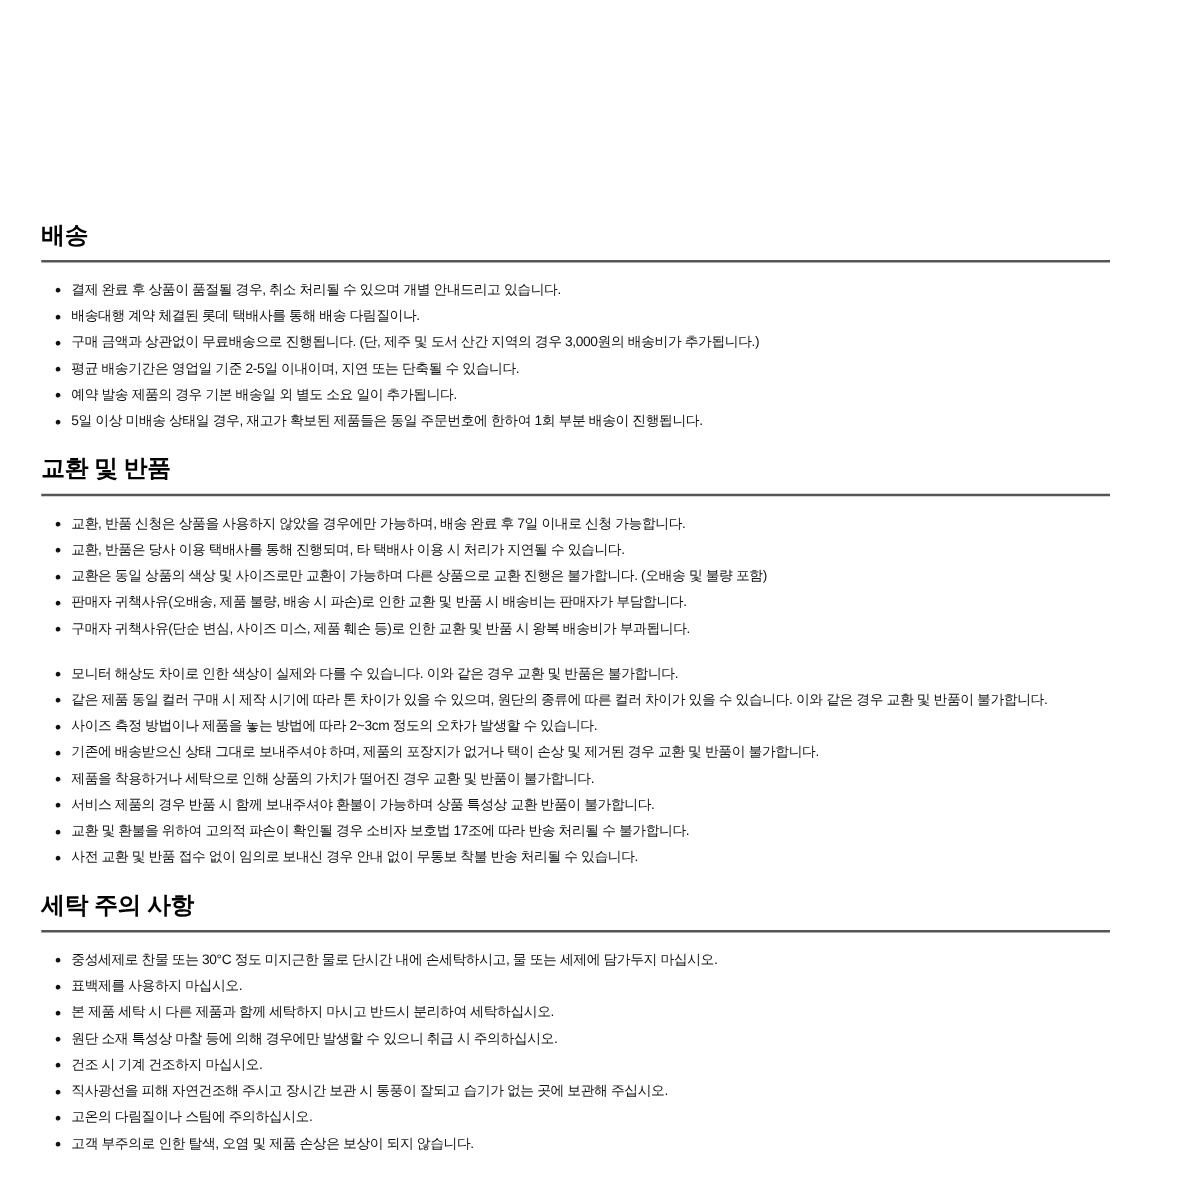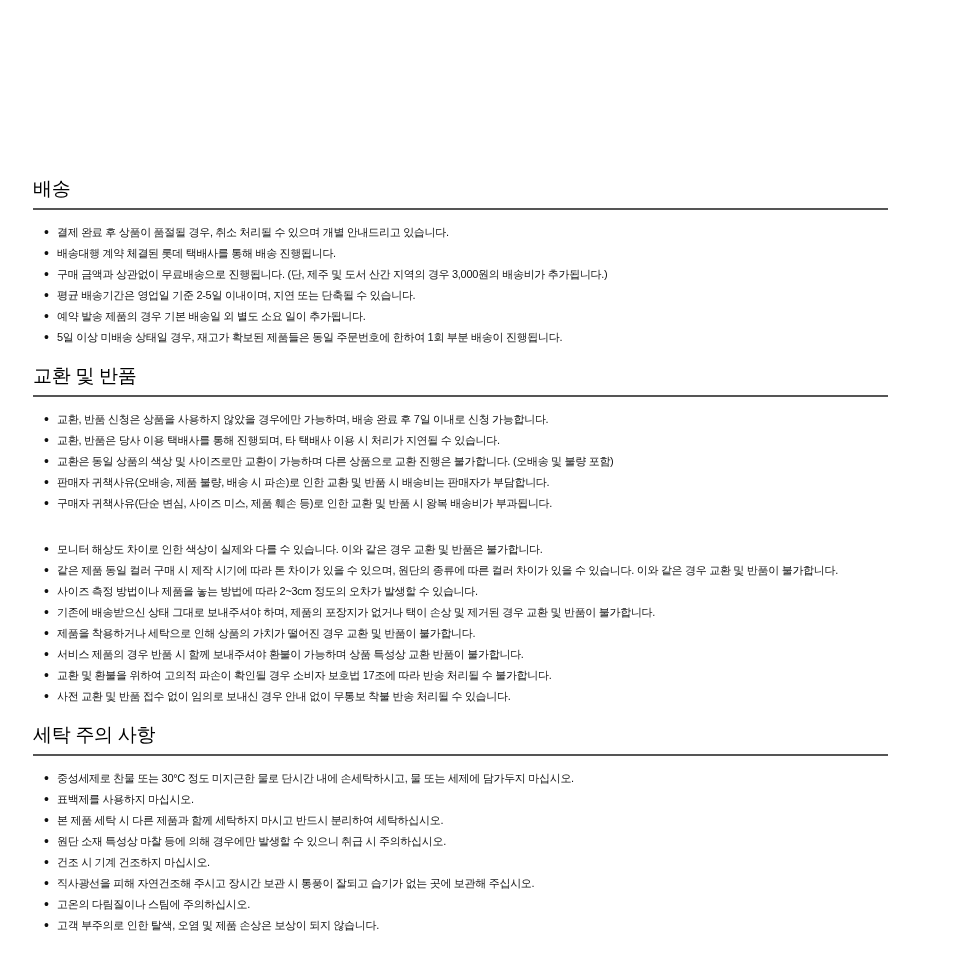--- a/index.html
+++ b/index.html
@@ -19,35 +19,35 @@
     width: 960px;
     height: 960px;
     padding: 177px 27px 0 33px;
   }
   .section { }
   .section + .section { margin-top: 16px; }
   .sec-title {
     margin: 0;
     font-size: 19px;
     line-height: 23px;
-    font-weight: 400;
+    font-weight: 700;
     color: #000000;
     letter-spacing: -0.3px;
   }
   .rule {
     height: 2px;
     background: #555555;
     margin: 8px 45px 0 0;
   }
   ul.bullet-group {
     list-style: none;
     margin: 12px 0 0 0;
     padding: 0;
   }
-  ul.bullet-group + ul.bullet-group { margin-top: 25px; }
+  ul.bullet-group + ul.bullet-group { margin-top: 15px; }
   ul.bullet-group li {
     position: relative;
     padding-left: 24px;
     font-size: 11px;
     line-height: 21px;
     letter-spacing: -0.3px;
     color: #111111;
   }
   ul.bullet-group li::before {
     content: "\2022";
@@ -61,21 +61,21 @@
 </head>
 <body>
 
 <div class="page">
 
   <div class="section">
     <h2 class="sec-title">배송</h2>
     <div class="rule"></div>
     <ul class="bullet-group">
       <li>결제 완료 후 상품이 품절될 경우, 취소 처리될 수 있으며 개별 안내드리고 있습니다.</li>
-      <li>배송대행 계약 체결된 롯데 택배사를 통해 배송 진행됩니다.</li>
+      <li>배송대행 계약 체결된 롯데 택배사를 통해 배송 다림질이나.</li>
       <li>구매 금액과 상관없이 무료배송으로 진행됩니다. (단, 제주 및 도서 산간 지역의 경우 3,000원의 배송비가 추가됩니다.)</li>
       <li>평균 배송기간은 영업일 기준 2-5일 이내이며, 지연 또는 단축될 수 있습니다.</li>
       <li>예약 발송 제품의 경우 기본 배송일 외 별도 소요 일이 추가됩니다.</li>
       <li>5일 이상 미배송 상태일 경우, 재고가 확보된 제품들은 동일 주문번호에 한하여 1회 부분 배송이 진행됩니다.</li>
     </ul>
   </div>
 
   <div class="section">
     <h2 class="sec-title">교환 및 반품</h2>
     <div class="rule"></div>

